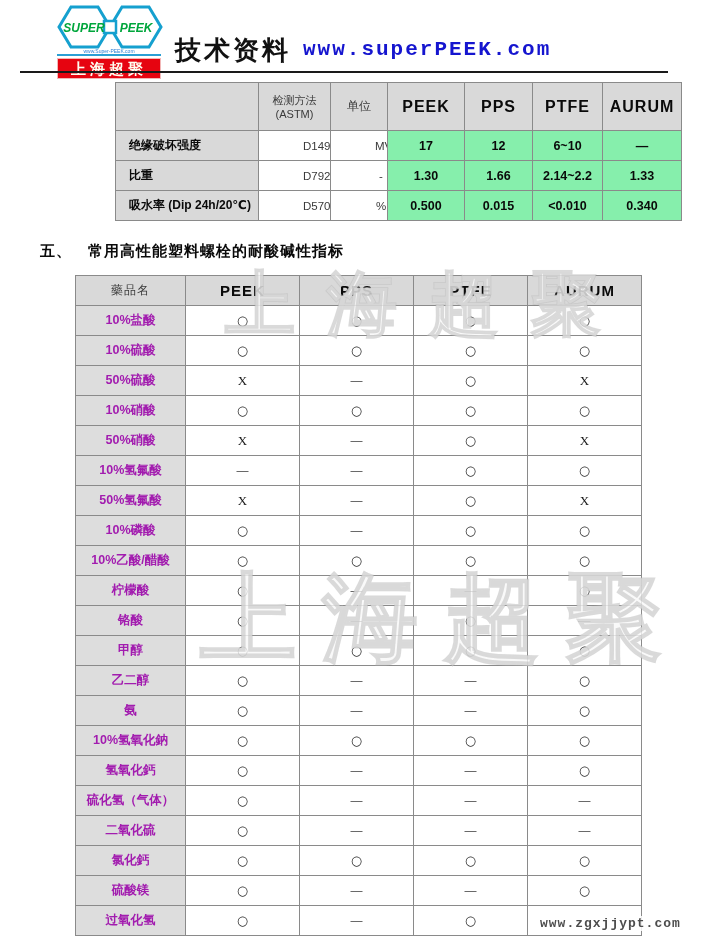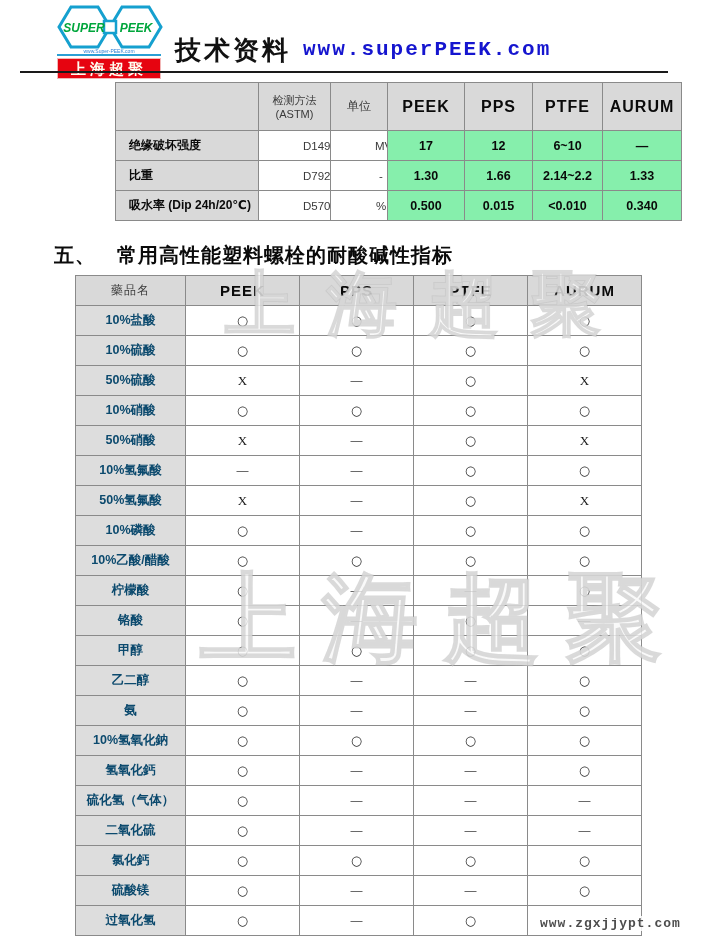--- a/index.html
+++ b/index.html
@@ -57,31 +57,31 @@
   }
   .t1 .method-cell, .t1 .unit-cell {
     text-align:center; font-size:11.5px; color:#3a3a3a; background:#fff;padding-left:44px;
   }
   .t1 .val-cell {
     text-align:center; font-size:12.5px; font-weight:bold; color:#0a0a0a; background:#86efac;
   }
 
   .section-title {
     position:absolute; left:40px; top:242px;
-    font-size:20px; font-weight:bold; color:#0a0a0a; letter-spacing:1px;margin-left:14px;
+    font-size:15px; font-weight:bold; color:#0a0a0a; letter-spacing:1px;
   }
 
   .t2 { position:absolute; left:75px; top:275px; width:566px; }
   .t2 th, .t2 td { height:30px; }
   .t2 thead th { background:#d9d9d9;margin-top:48px; }
   .t2 .chem-head { font-size:12px; font-weight:normal; color:#3a3a3a; letter-spacing:1px; }
   .t2 .mat-head { font-size:15px; font-weight:bold; color:#0a0a0a; letter-spacing:1px; }
   .t2 .row-label {
     background:#dddddd; text-align:center;
-    font-size:12.5px; font-weight:bold; color:#0c4a6e;
+    font-size:12.5px; font-weight:bold; color:#a21caf;
   }
   .t2 .sym-cell { text-align:center; background:#fff; }
   .sym-circle { font-size:13px; color:#2a2a2a; font-family:"DejaVu Sans",sans-serif; }
   .sym-x { font-size:13px; color:#1a1a1a; font-family:"Liberation Serif","DejaVu Serif",serif; }
   .sym-dash { font-size:12px; color:#555; }
 
   
   .watermark {
     position:absolute; white-space:nowrap; pointer-events:none; z-index:6;
     font-weight:bold;

